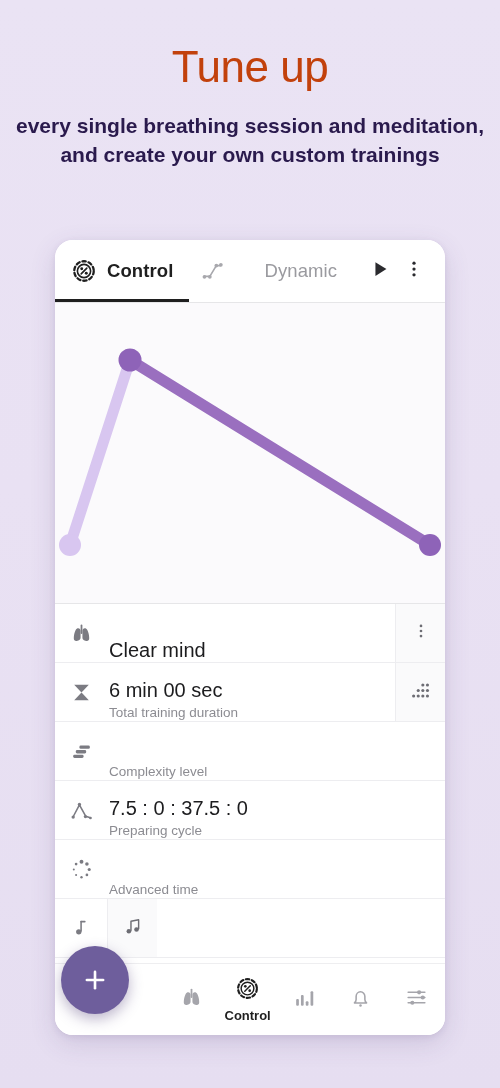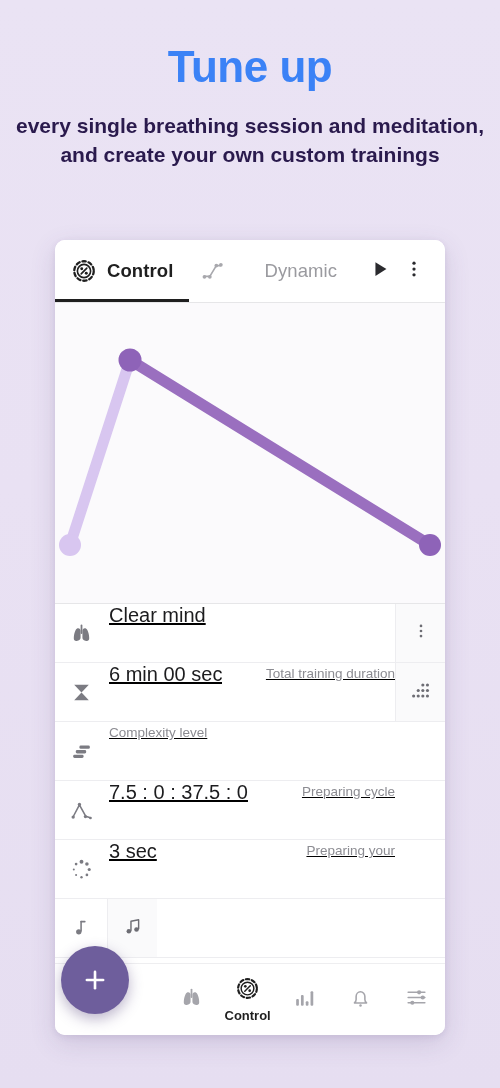--- a/index.html
+++ b/index.html
@@ -10,41 +10,41 @@
   }
   body {
     background: linear-gradient(180deg, #eae3f4 0%, #e9e1f3 45%, #e6def1 100%);
     position: relative;
   }
 
   
   .promo { padding-top: 44px; text-align: center; }
   .promo-title {
     font-size: 44px;
-    font-weight: 700;
+    font-weight: 400;
     letter-spacing: -0.5px;
-    color: #3b82f6;
+    color: #c2410c;
     line-height: 1.05;
   }
   .promo-sub {
     margin-top: 22px;
     font-size: 21px;
     font-weight: 700;
     color: #2a1a4d;
     line-height: 1.38;
     padding: 0 16px;
   }
 
   
   .phone {
     position: absolute;
     left: 55px; top: 240px;
     width: 390px; height: 795px;
     background: #ffffff;
-    border-radius: 10px;
+    border-radius: 18px;
     box-shadow: 0 8px 26px rgba(80,60,120,0.16), 0 2px 6px rgba(80,60,120,0.10);
     overflow: hidden;
     display: flex;
     flex-direction: column;
   }
 
   
   .tabbar {
     height: 62px;
     display: flex;
@@ -99,24 +99,23 @@
     background: #fff;
     cursor: pointer;
   }
   .row-icon {
     width: 52px;
     display: flex; align-items: center; justify-content: center;
     flex: 0 0 auto;
   }
   .row-text {
     flex: 1 1 auto;
-    display: flex; flex-direction: row; justify-content: space-between;
+    display: flex; flex-direction: column; justify-content: flex-end;
     padding-left: 2px;
     min-width: 0;
-    text-decoration: underline;
   }
   .row-value {
     font-size: 20px; color: #1c1c1e; line-height: 1.16;
     white-space: nowrap; overflow: hidden; text-overflow: ellipsis;
   }
   .row-sub {
     font-size: 13.5px; color: #8c8c92; margin-top: 3px; line-height: 1.16;
   }
   .row-action {
     width: 50px; flex: 0 0 auto;
@@ -328,22 +327,21 @@
             <circle cx="19.4" cy="12" r="1.5"></circle>
             <circle cx="17.2" cy="17.2" r="1.3"></circle>
             <circle cx="12" cy="19.4" r="1.15"></circle>
             <circle cx="6.8" cy="17.2" r="1.0"></circle>
             <circle cx="4.6" cy="12" r="0.95"></circle>
             <circle cx="6.8" cy="6.8" r="1.3"></circle>
           </g>
         </svg>
       </div>
       <div class="row-text">
-        <div class="row-value">3 sec</div>
-        <div class="row-sub">Preparing your</div>
+        <div class="row-sub">Advanced time</div>
       </div>
       <div class="row-action empty"></div>
     </div>
 
     <div class="row">
       <div class="row-icon">
         <svg viewBox="0 0 24 24" width="25" height="25">
           <path d="M11.6 5.4v9" stroke="#7b7b82" stroke-width="1.5" stroke-linecap="round" fill="none"></path>
           <path d="M11.6 5.4h3.6" stroke="#7b7b82" stroke-width="1.5" stroke-linecap="round" fill="none"></path>
           <circle cx="9.4" cy="15.2" r="2.6" fill="#7b7b82"></circle>

